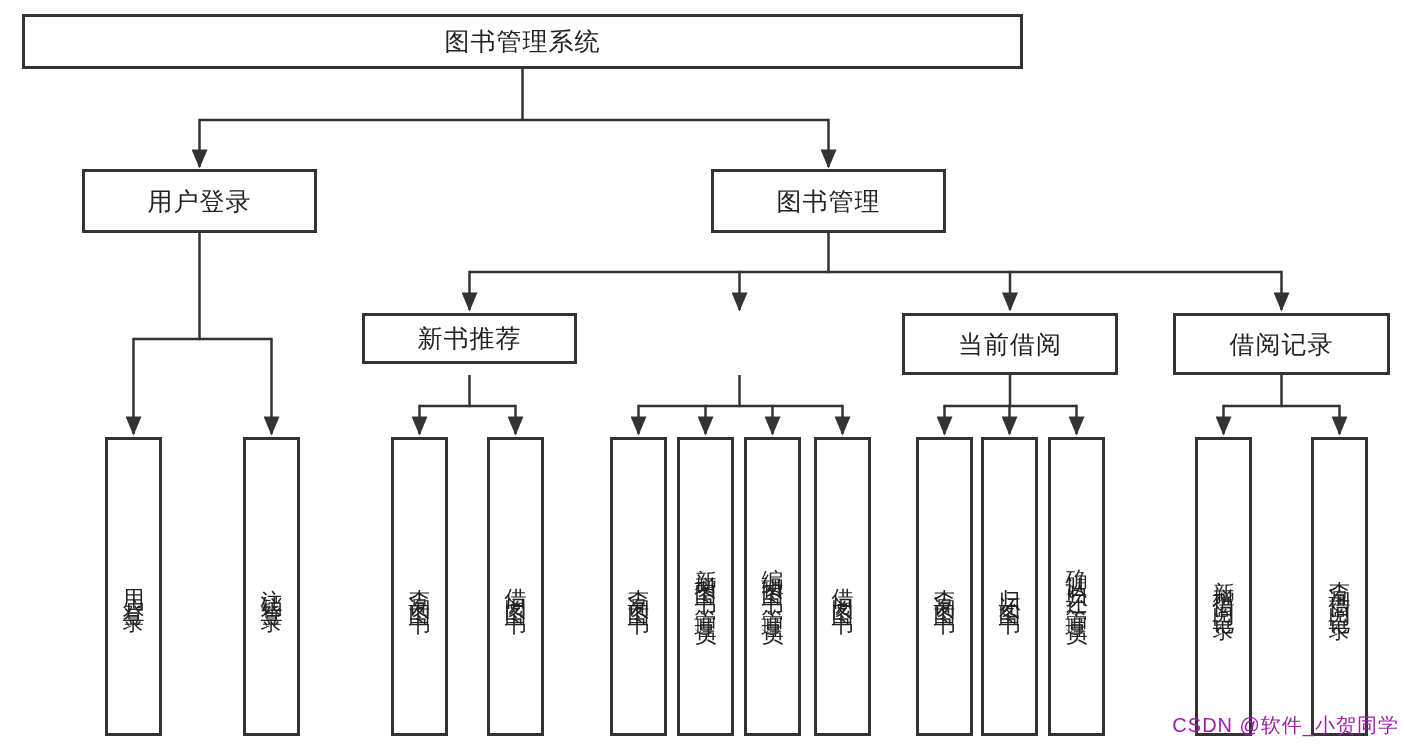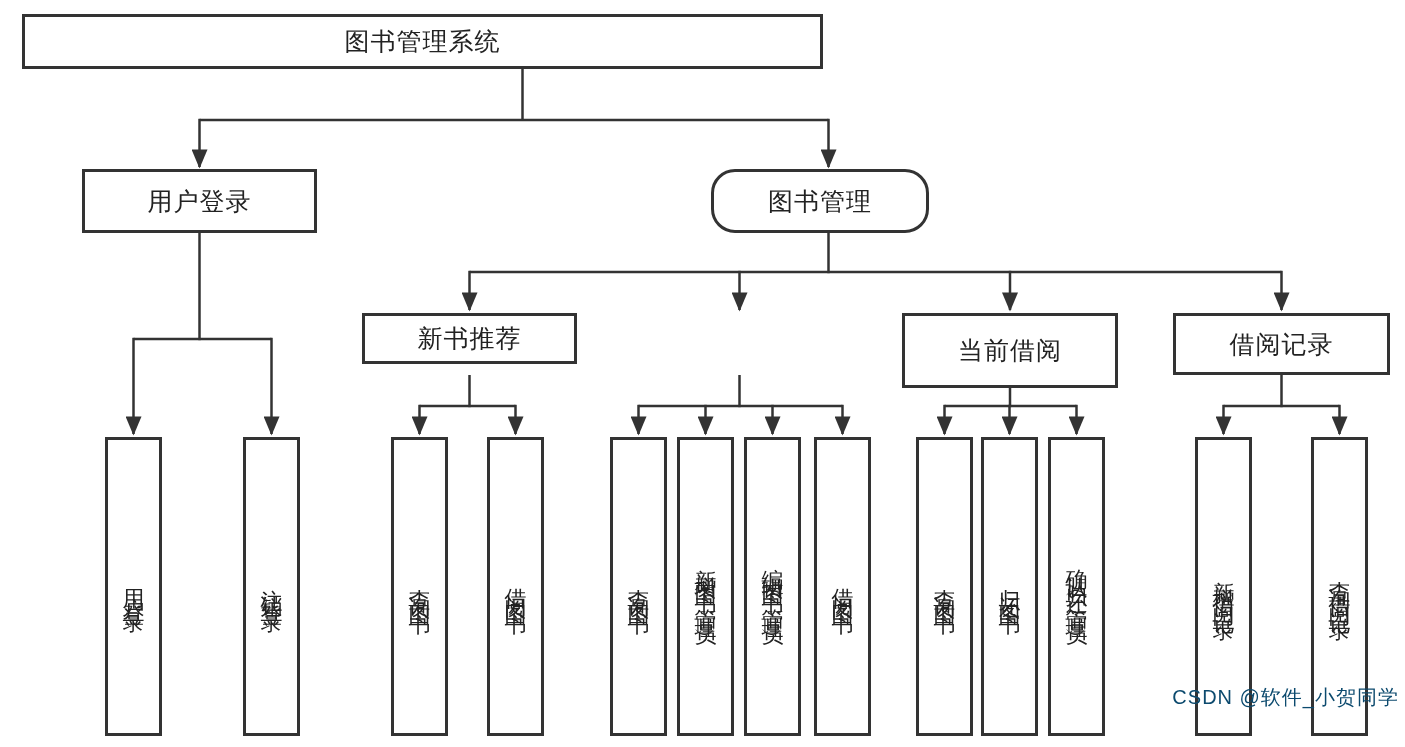--- a/index.html
+++ b/index.html
@@ -32,24 +32,24 @@
   .vbox {
     writing-mode: vertical-rl;
     text-orientation: mixed;
     font-size: 22px;
     letter-spacing: 8px;
     line-height: 1;
     white-space: normal;
   }
   .watermark {
     position: absolute;
-    top: 684px;
+    top: 712px;
     right: 6px;
     font-size: 20px;
-    color: #0c4a6e;
+    color: #a21caf;
     letter-spacing: 1px;
     z-index: 5;
   }
 </style>
 </head>
 <body>
 
 <div class="canvas">
 
   <svg class="connectors" width="1405" height="747" viewBox="0 0 1405 747" xmlns="http://www.w3.org/2000/svg">
@@ -95,27 +95,27 @@
       <line x1="1009.5" y1="404.8" x2="1009.5" y2="434" marker-end="url(#arw)"></line>
       <line x1="1076.5" y1="404.8" x2="1076.5" y2="434" marker-end="url(#arw)"></line>
 
       <line x1="1281.5" y1="375" x2="1281.5" y2="407.2"></line>
       <line x1="1223.5" y1="406" x2="1339.5" y2="406"></line>
       <line x1="1223.5" y1="404.8" x2="1223.5" y2="434" marker-end="url(#arw)"></line>
       <line x1="1339.5" y1="404.8" x2="1339.5" y2="434" marker-end="url(#arw)"></line>
     </g>
   </svg>
 
-  <div class="box" style="left:22px; top:14px; width:801px; height:55px;">图书管理系统</div>
+  <div class="box" style="left:22px; top:14px; width:1001px; height:55px;">图书管理系统</div>
 
   <div class="box" style="left:82px; top:169px; width:235px; height:64px;">用户登录</div>
-  <div class="box" style="left:711px; top:169px; width:218px; height:64px;border-radius:24px;">图书管理</div>
+  <div class="box" style="left:711px; top:169px; width:235px; height:64px;">图书管理</div>
 
   <div class="box" style="left:362px; top:313px; width:215px; height:51px;">新书推荐</div>
-  <div class="box" style="left:902px; top:313px; width:216px; height:75px;">当前借阅</div>
+  <div class="box" style="left:902px; top:313px; width:216px; height:62px;">当前借阅</div>
   <div class="box" style="left:1173px; top:313px; width:217px; height:62px;">借阅记录</div>
 
   <div class="box vbox" style="left:105px; top:437px; width:57px; height:299px;">用户登录</div>
   <div class="box vbox" style="left:243px; top:437px; width:57px; height:299px;">注销登录</div>
 
   <div class="box vbox" style="left:391px; top:437px; width:57px; height:299px;">查询图书</div>
   <div class="box vbox" style="left:487px; top:437px; width:57px; height:299px;">借阅图书</div>
 
   <div class="box vbox" style="left:610px; top:437px; width:57px; height:299px;">查询图书</div>
   <div class="box vbox" style="left:677px; top:437px; width:57px; height:299px;">新增图书（管理员）</div>

